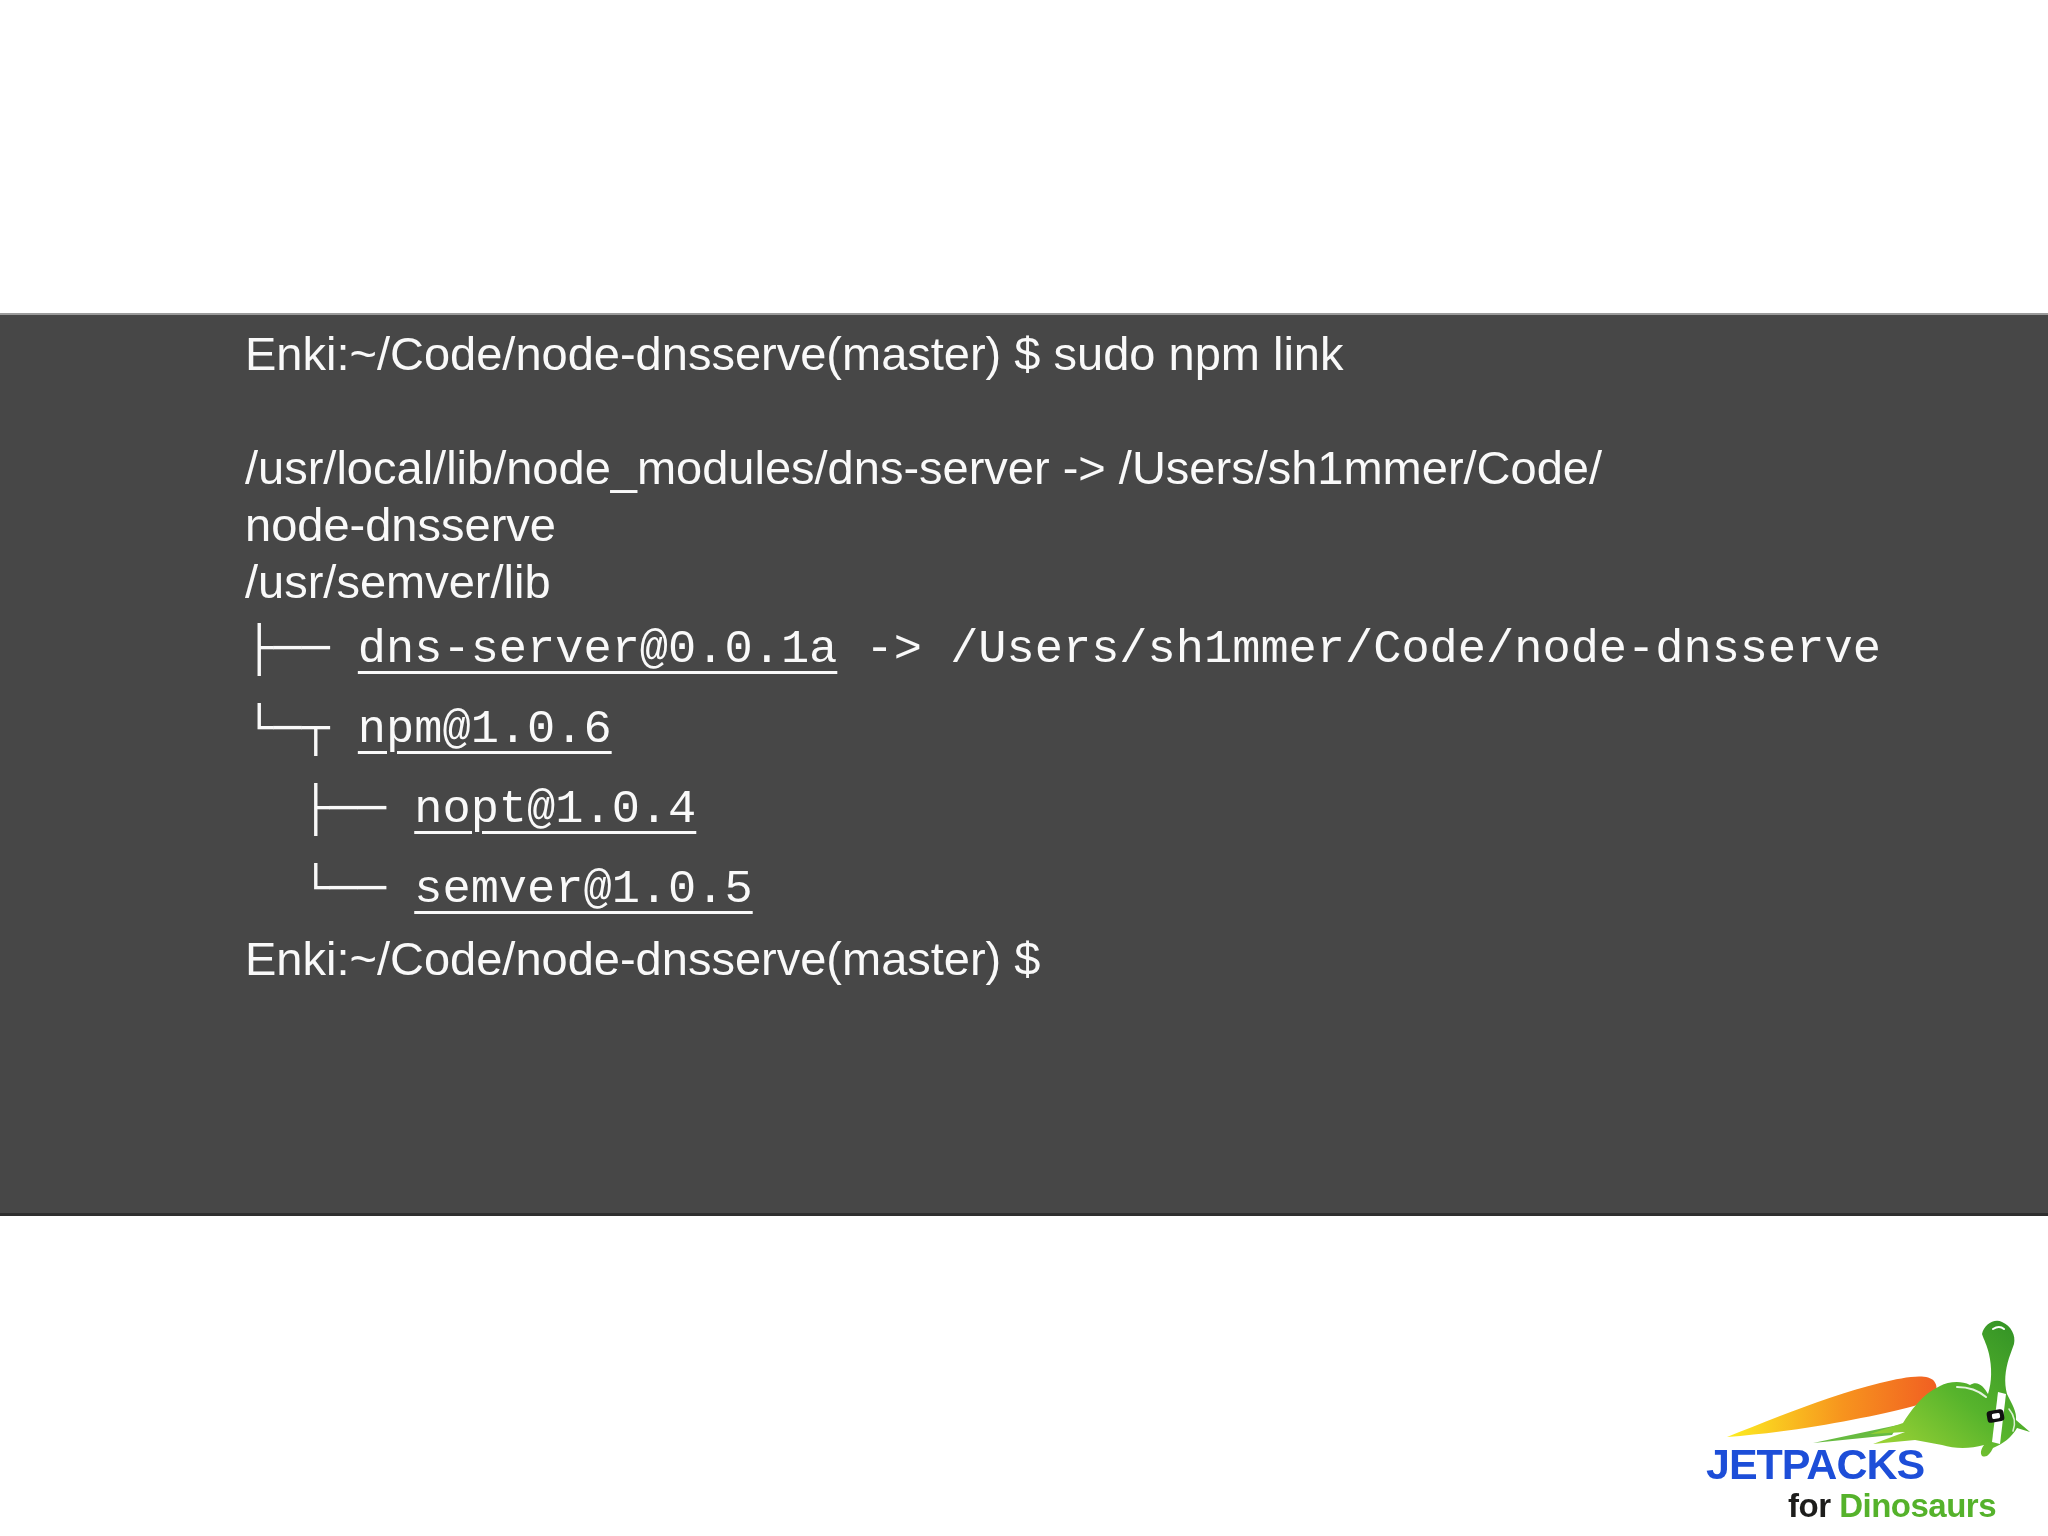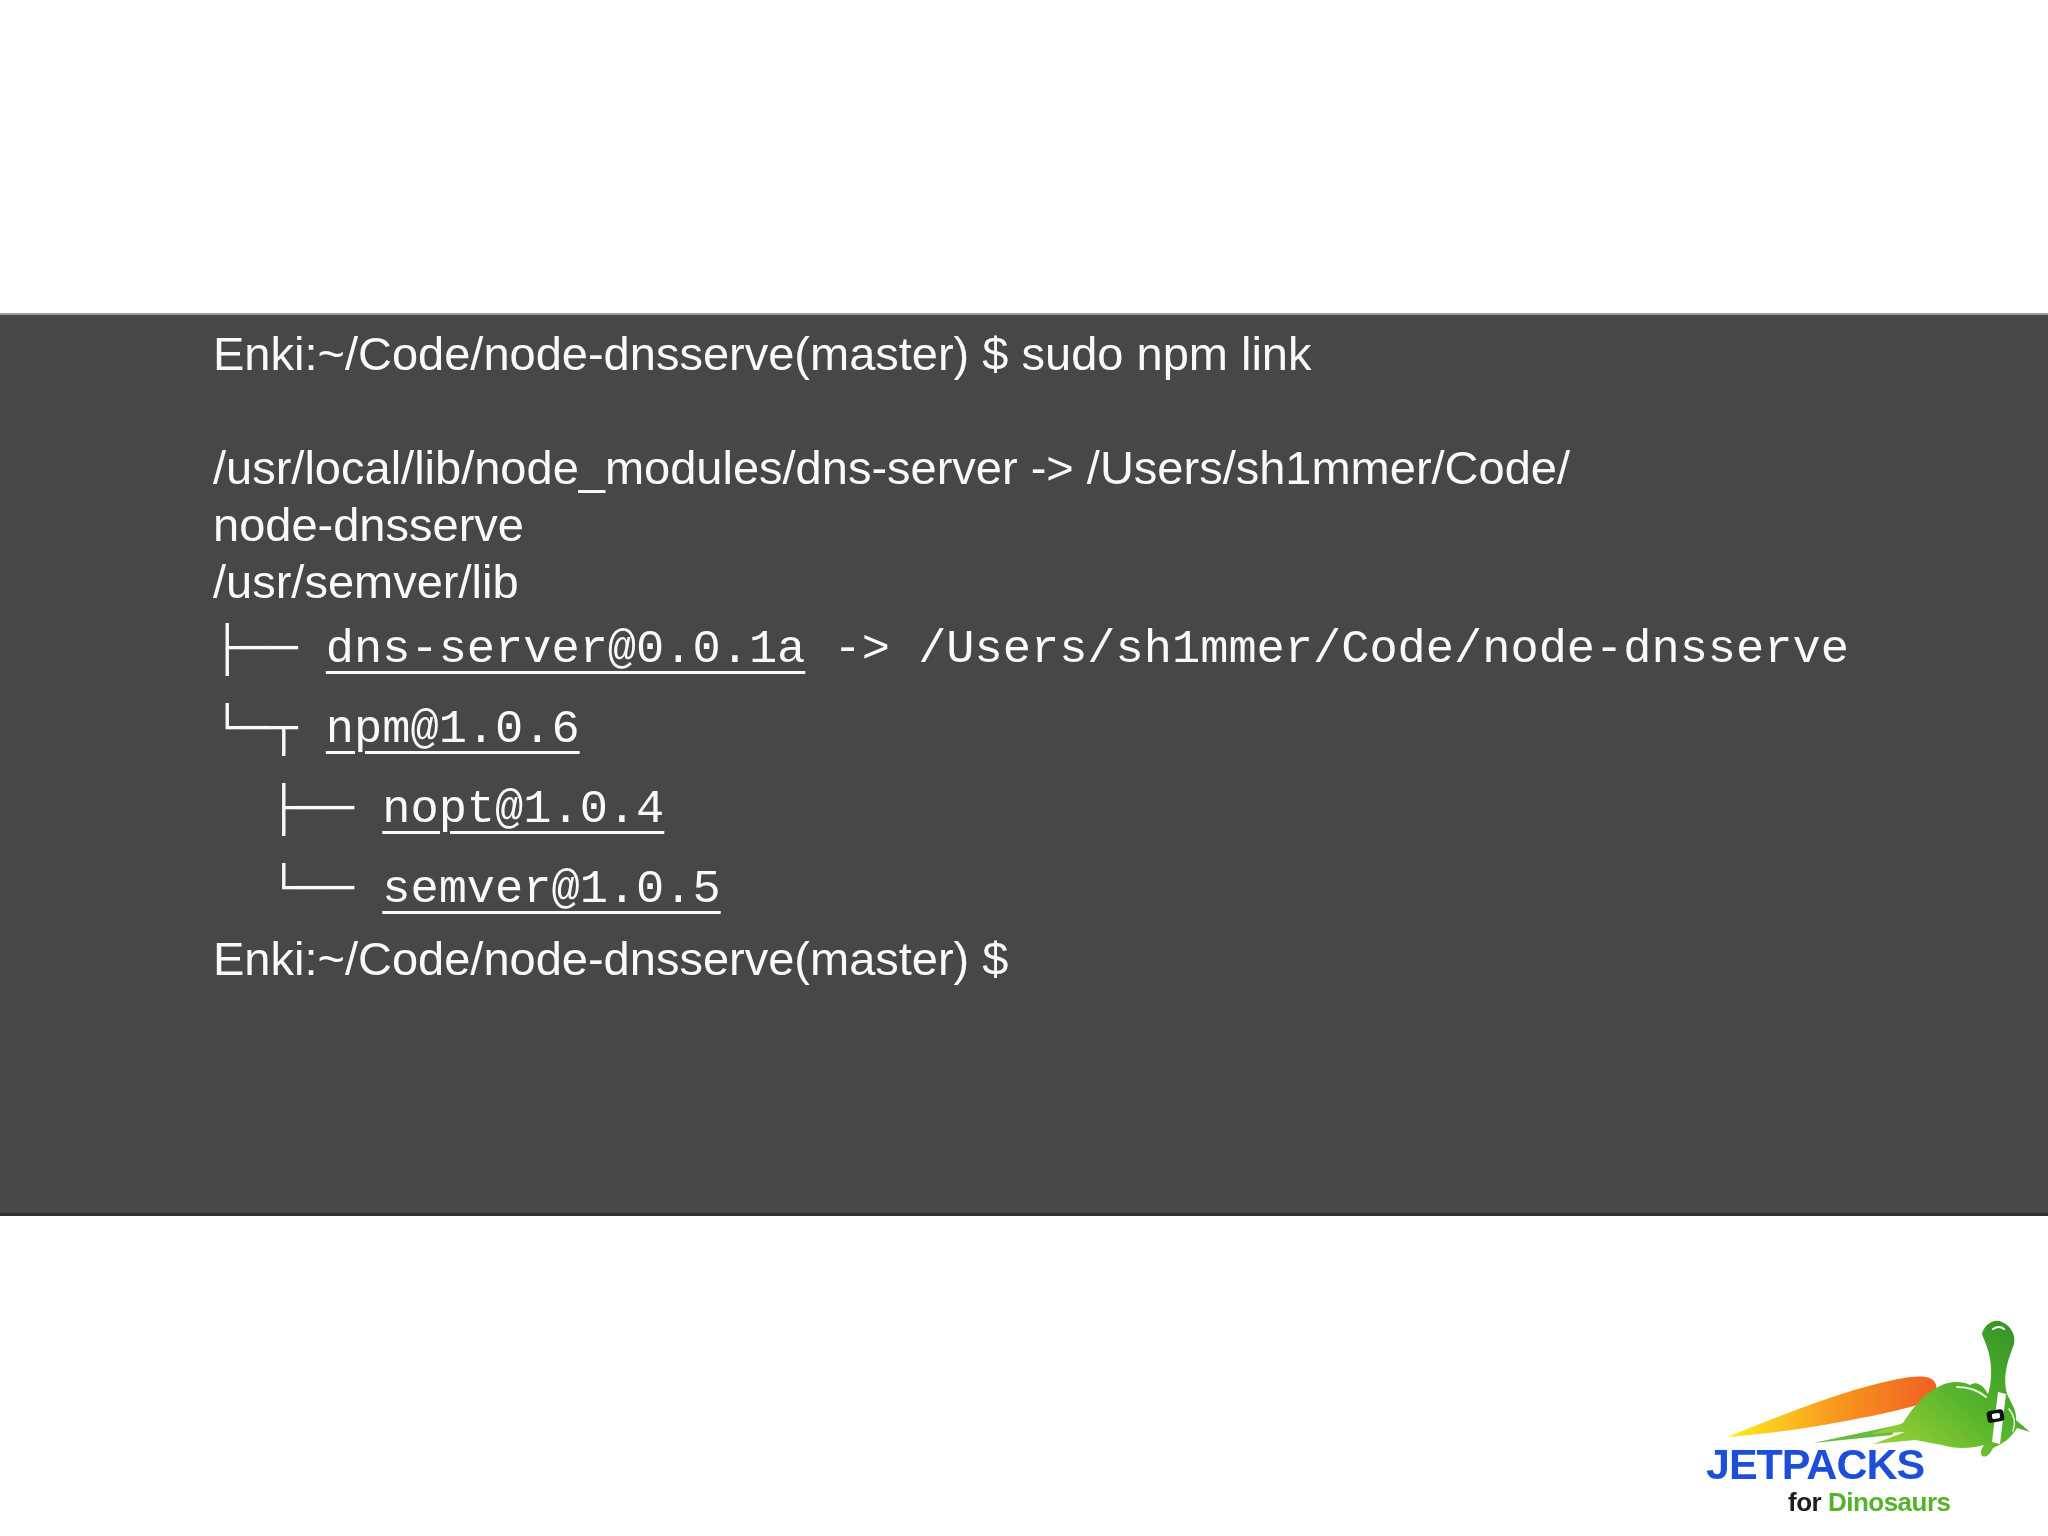--- a/index.html
+++ b/index.html
@@ -22,20 +22,21 @@
     border-bottom: 3px solid #2e2e2e;
     box-sizing: border-box;
     color: #f9f9f9;
     font-size: 47px;
     padding: 10px 0 0 213px;
   }
   .ln {
     line-height: 57px;
     min-height: 57px;
     white-space: pre;
+    margin-left: 32px;
   }
   .ln.tree {
     line-height: 80px;
     min-height: 80px;
     font-family: Liberation Mono, monospace;
   }
   .lnk {
     text-decoration: underline;
     text-decoration-thickness: 3px;
     text-underline-offset: 9px;
@@ -54,21 +55,21 @@
     font-size: 43px;
     font-weight: bold;
     letter-spacing: -1px;
     color: #1d4ed8;
     line-height: 1;
     white-space: pre;
   }
   .logo-subtitle {
     position: absolute;
     left: 88px; top: 206px;
-    font-size: 26px;
+    font-size: 33px;
     font-weight: bold;
     letter-spacing: -0.5px;
     line-height: 1.1;
     white-space: pre;
   }
   .logo-subtitle .for { color: #1d1d1b; }
   .logo-subtitle .dino-word { color: #55b22b; }
 </style>
 </head>
 <body>

